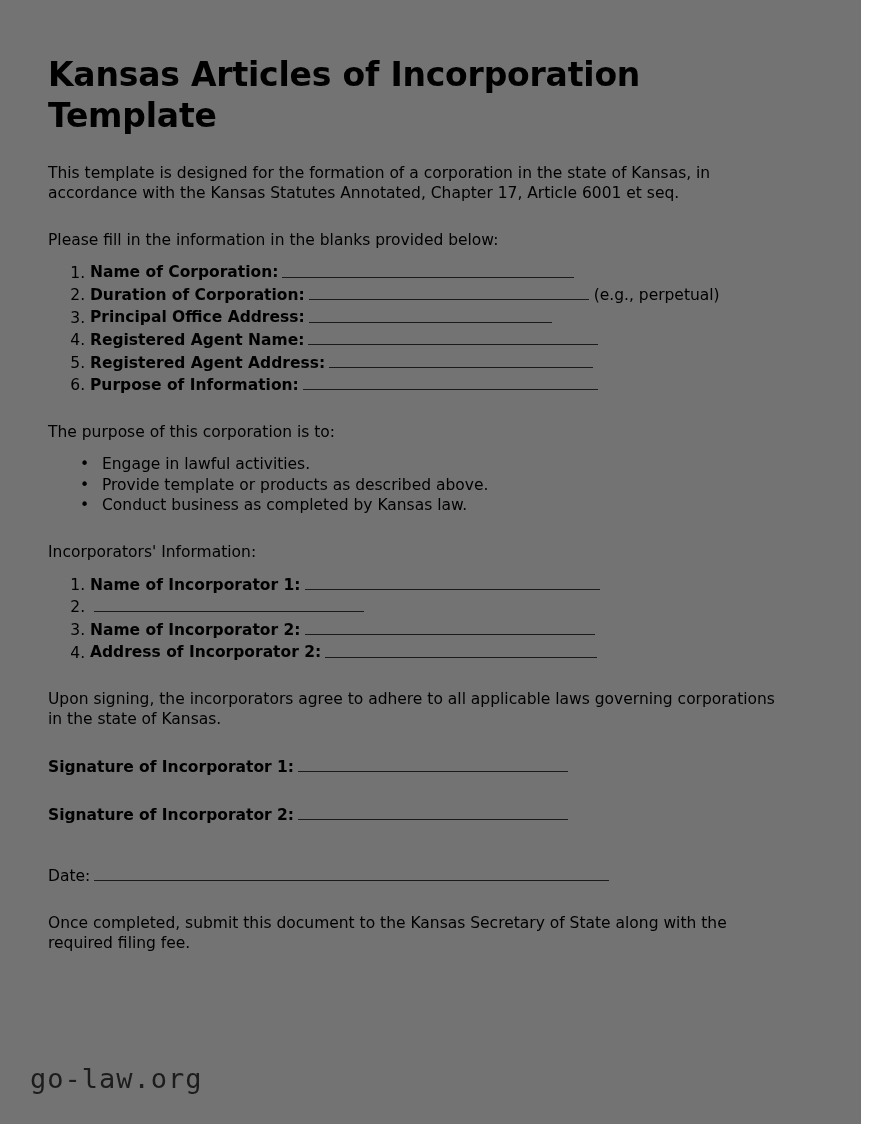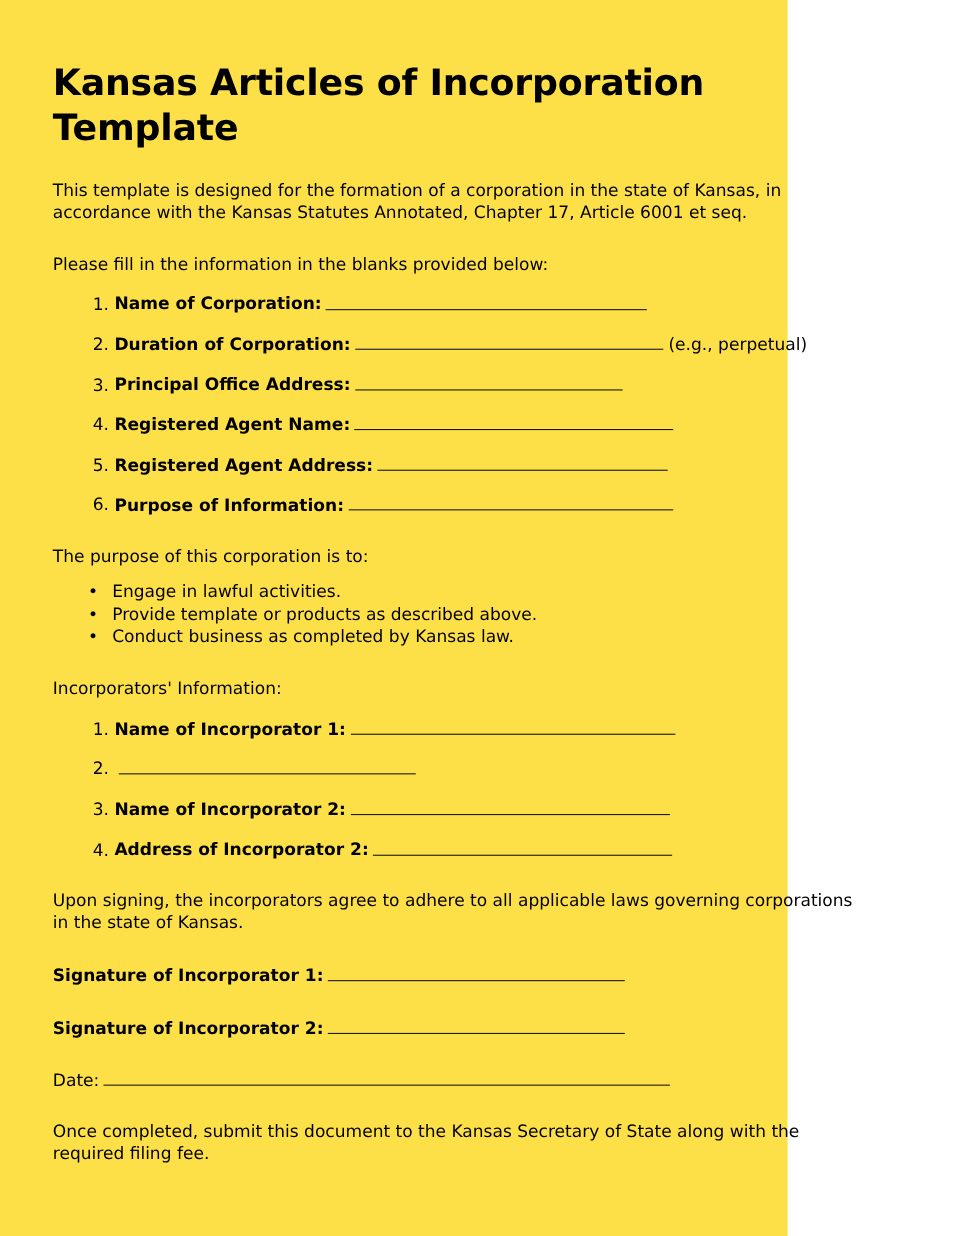--- a/index.html
+++ b/index.html
@@ -11,23 +11,23 @@
     width: 869px;
     height: 1124px;
     position: relative;
     font-family: "DejaVu Sans", sans-serif;
     color: #000000;
     overflow: hidden;
   }
   .page {
     position: absolute;
     left: 0; top: 0;
-    width: 716px;
+    width: 861px;
     height: 1124px;
-    background: #fde047;
+    background: #737373;
   }
   .content {
     position: absolute;
     left: 48px;
     top: 54px;
     width: 745px;
   }
   .doc-title {
     font-size: 33px;
     font-weight: bold;
@@ -42,21 +42,21 @@
     margin: 26px 0 0 0;
     color: #000000;
   }
   ol.fields, ul.bullets, ol.incorp {
     margin: 12px 0 0 0;
     padding: 0 0 0 40px;
   }
   ol.fields li, ol.incorp li {
     font-size: 15.5px;
     line-height: 1.31;
-    margin: 16px;
+    margin: 2px;
     padding: 0;
   }
   ol.fields li::marker, ol.incorp li::marker {
     font-weight: normal;
   }
   ul.bullets {
     padding-left: 42px;
     list-style: none;
   }
   ul.bullets li {
@@ -90,21 +90,21 @@
     line-height: 1.33;
     margin: 27px 0 0 0;
     white-space: nowrap;
   }
   .sig-label {
     font-weight: bold;
   }
   .date-row {
     font-size: 15.5px;
     line-height: 1.33;
-    margin: 26px 0 0 0;
+    margin: 40px 0 0 0;
     white-space: nowrap;
   }
   .watermark {
     position: absolute;
     left: 30px;
     top: 1063px;
     font-family: "DejaVu Sans Mono", "Liberation Mono", monospace;
     font-size: 27px;
     letter-spacing: 1px;
     color: #1c1c1c;
@@ -180,13 +180,14 @@
     </div>
 
     <div class="date-row">
       <span>Date:</span><span class="blank" style="width:515px"></span>
     </div>
 
     <p class="para">Once completed, submit this document to the Kansas Secretary of State along with the required filing fee.</p>
 
   </div>
 
+  <div class="watermark">go-law.org</div>
 </div>
 
 </body></html>

